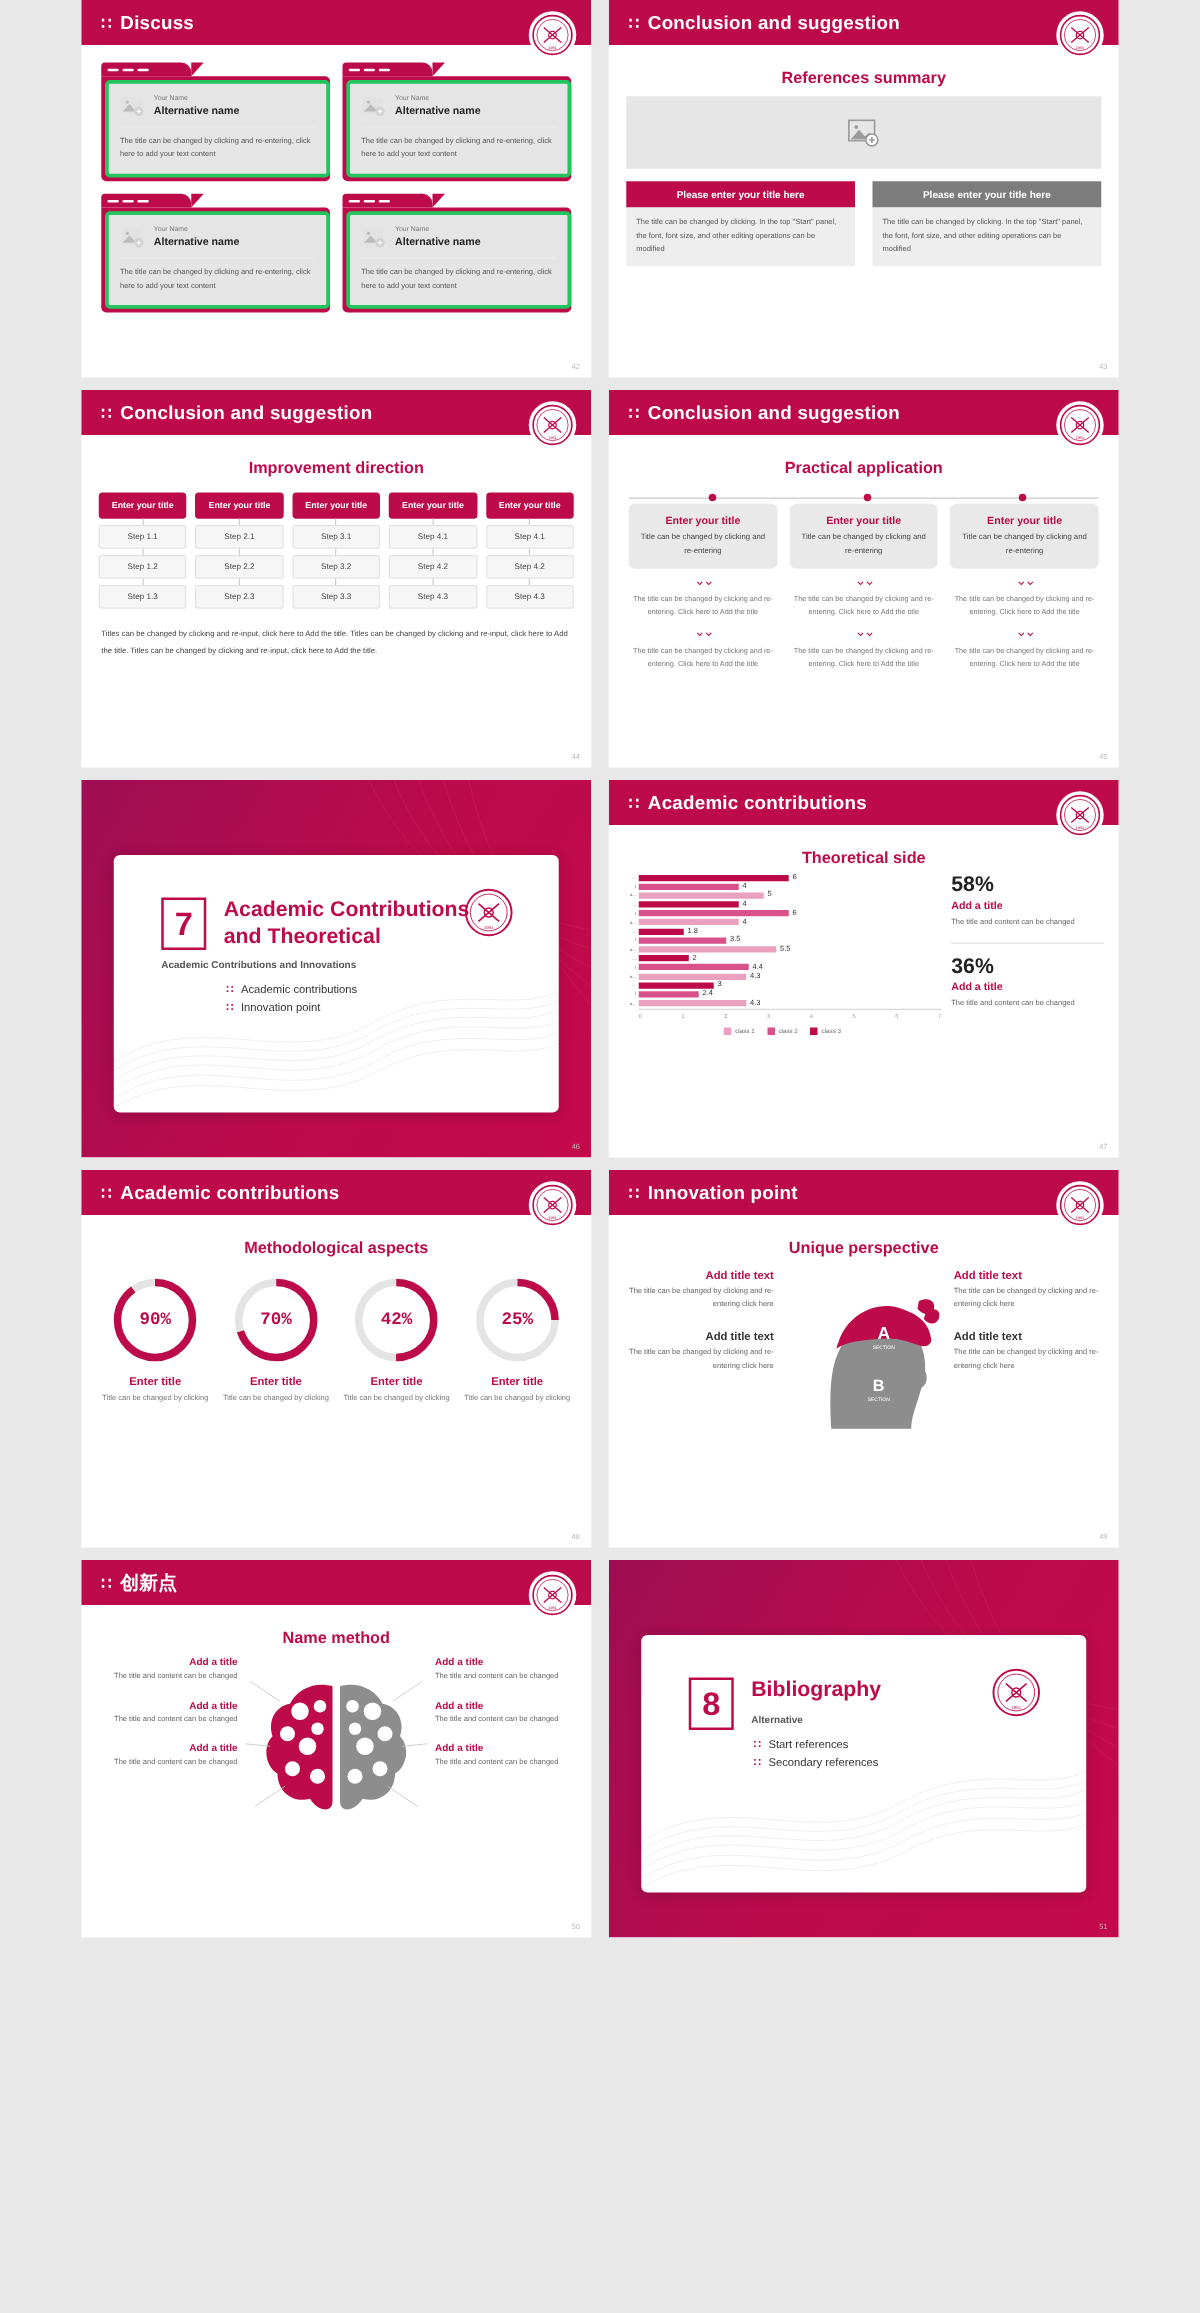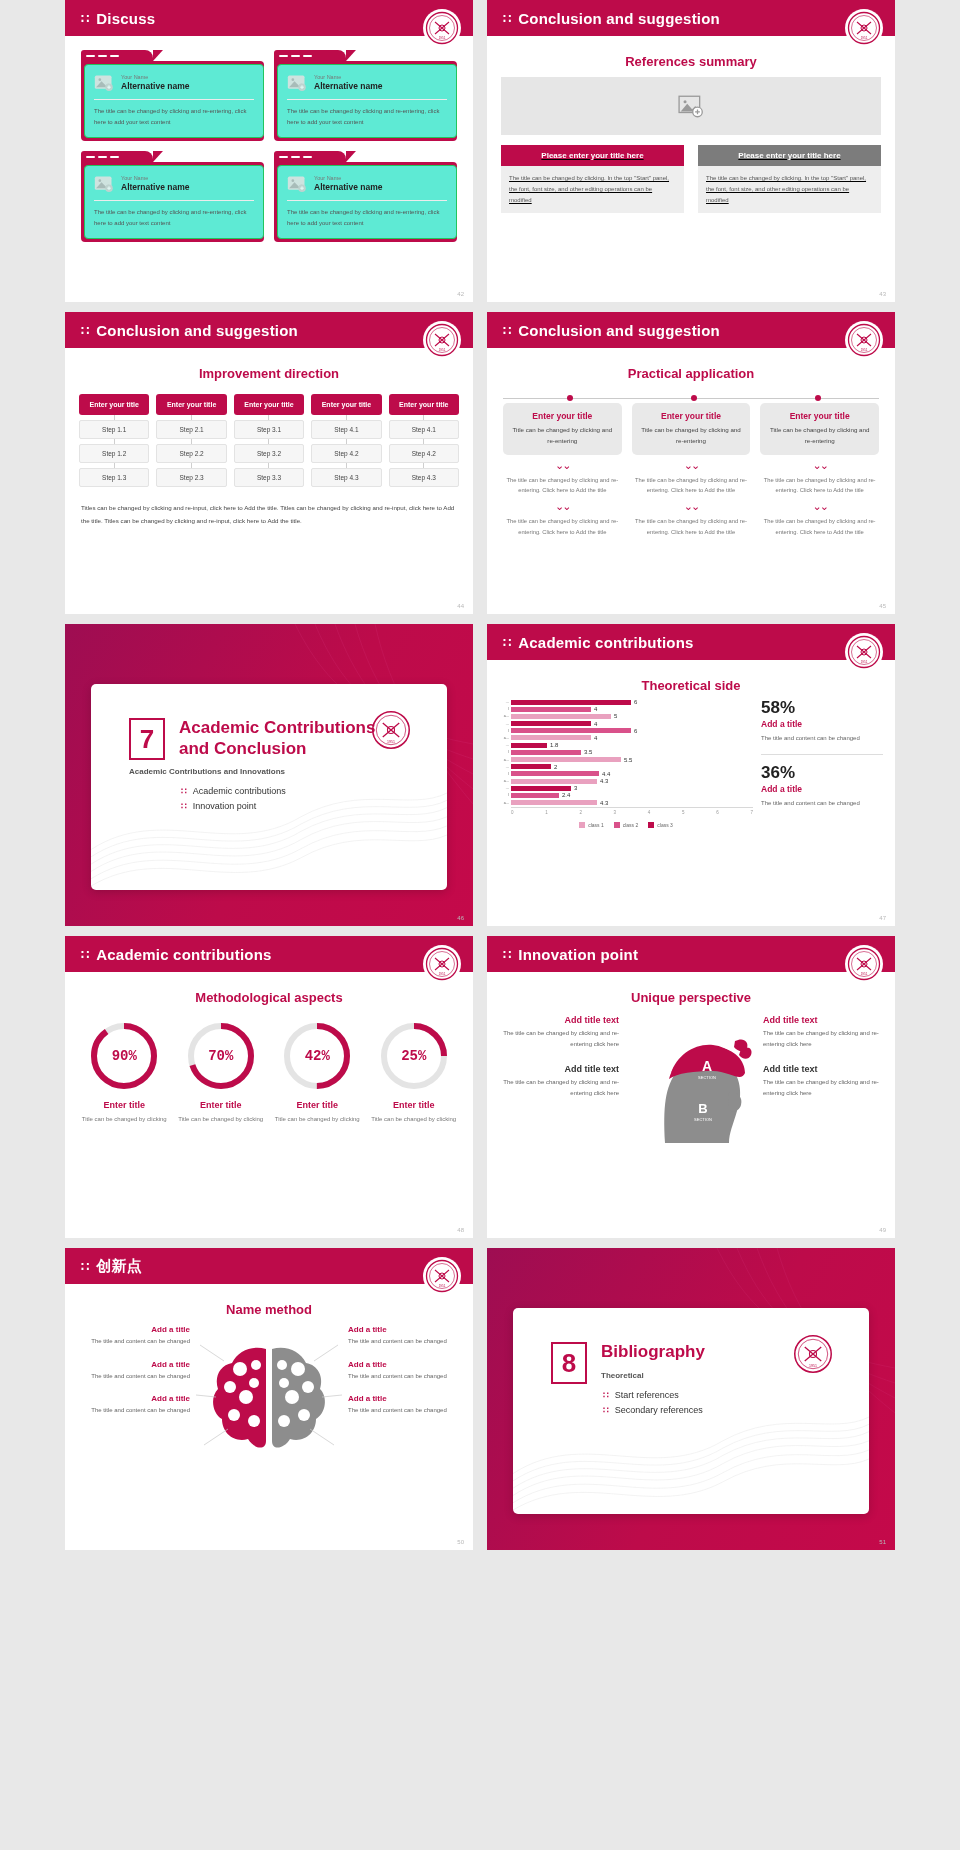--- a/index.html
+++ b/index.html
@@ -65,35 +65,35 @@
   }
   .folder .tab:after {
     content: ""; position: absolute; left: 72px; top: 0;
     border-left: 10px solid #bd0b4a; border-bottom: 11px solid transparent;
   }
   .folder .tab i { display: block; width: 9px; height: 2px; background: #fff; border-radius:1px; }
   .folder .bodybg {
     background: #bd0b4a; border-radius: 0 4px 4px 4px; padding: 3px 0 3px 3px;
   }
   .folder .card {
-    background: #5eead4; border: 1px solid #22c55e; border-radius: 4px;
+    background: #e5e5e5; border: 3px solid #22c55e; border-radius: 4px;
     padding: 8px 9px 10px; min-height: 62px;
   }
   .fhead { display: flex; align-items: center; gap: 7px; padding-bottom: 6px; border-bottom: 1px solid #ececec;}
   .imgicon { width: 20px; height: 20px; flex: 0 0 20px; opacity: .85; }
   .fname { font-size: 5.5px; color: #777; line-height: 1.3; }
   .falt { font-size: 8.5px; color: #222; font-weight: bold; line-height: 1.3; }
   .fdesc { font-size: 6px; color: #555; line-height: 1.75; margin-top: 6px; }
 
   
   .imgbox {
     margin: 8px 14px 0; height: 58px; background: #e6e6e6;
     display: flex; align-items: center; justify-content: center;
   }
-  .twocol { display: grid; grid-template-columns: 1fr 1fr; gap: 14px; margin: 10px 14px 0; text-decoration: underline;}
+  .twocol { display: grid; grid-template-columns: 1fr 1fr; gap: 14px; margin: 10px 14px 0;}
   .ccard .cbar {
     text-align: center; color: #fff; font-size: 8px; font-weight: bold;
     padding: 6px 0; background: #bd0b4a;
   }
   .ccard.gray .cbar { background: #7c7c7c; }
   .ccard .cbody { background: #eeeeee; padding: 7px 8px; font-size: 6px; color: #555; line-height: 1.85; }
 
   
   .steps { display: grid; grid-template-columns: repeat(5, 1fr); gap: 7px; margin: 13px 14px 0; }
   .stepcol { display: flex; flex-direction: column; }
@@ -497,21 +497,21 @@
             <circle cx="17" cy="17" r="15.5" fill="none" stroke="#bd0b4a" stroke-width="1.3"></circle>
             <circle cx="17" cy="17" r="12.5" fill="none" stroke="#bd0b4a" stroke-width="0.6"></circle>
             <path d="M10 11 L24 23 M24 11 L10 23" stroke="#bd0b4a" stroke-width="1.1"></path>
             <circle cx="17" cy="17" r="3" fill="none" stroke="#bd0b4a" stroke-width="1"></circle>
             <text x="17" y="28" font-size="3" fill="#bd0b4a" text-anchor="middle" font-family="Liberation Sans">1951</text>
           </svg>
         </div>
         <div class="covercontent">
           <div class="numbox">7</div>
           <div class="covh">Academic Contributions</div>
-          <div class="covh">and Conclusion</div>
+          <div class="covh">and Theoretical</div>
           <div class="covsub">Academic Contributions and Innovations</div>
           <div class="covlist">
             <div class="covli">
               <span class="bd">∷</span>
               <span>Academic contributions</span>
             </div>
             <div class="covli">
               <span class="bd">∷</span>
               <span>Innovation point</span>
             </div>
@@ -872,21 +872,21 @@
             <circle cx="17" cy="17" r="15.5" fill="none" stroke="#bd0b4a" stroke-width="1.3"></circle>
             <circle cx="17" cy="17" r="12.5" fill="none" stroke="#bd0b4a" stroke-width="0.6"></circle>
             <path d="M10 11 L24 23 M24 11 L10 23" stroke="#bd0b4a" stroke-width="1.1"></path>
             <circle cx="17" cy="17" r="3" fill="none" stroke="#bd0b4a" stroke-width="1"></circle>
             <text x="17" y="28" font-size="3" fill="#bd0b4a" text-anchor="middle" font-family="Liberation Sans">1951</text>
           </svg>
         </div>
         <div class="covercontent">
           <div class="numbox">8</div>
           <div class="covh">Bibliography</div>
-          <div class="covsub">Theoretical</div>
+          <div class="covsub">Alternative</div>
           <div class="covlist">
             <div class="covli">
               <span class="bd">∷</span>
               <span>Start references</span>
             </div>
             <div class="covli">
               <span class="bd">∷</span>
               <span>Secondary references</span>
             </div>
           </div>

